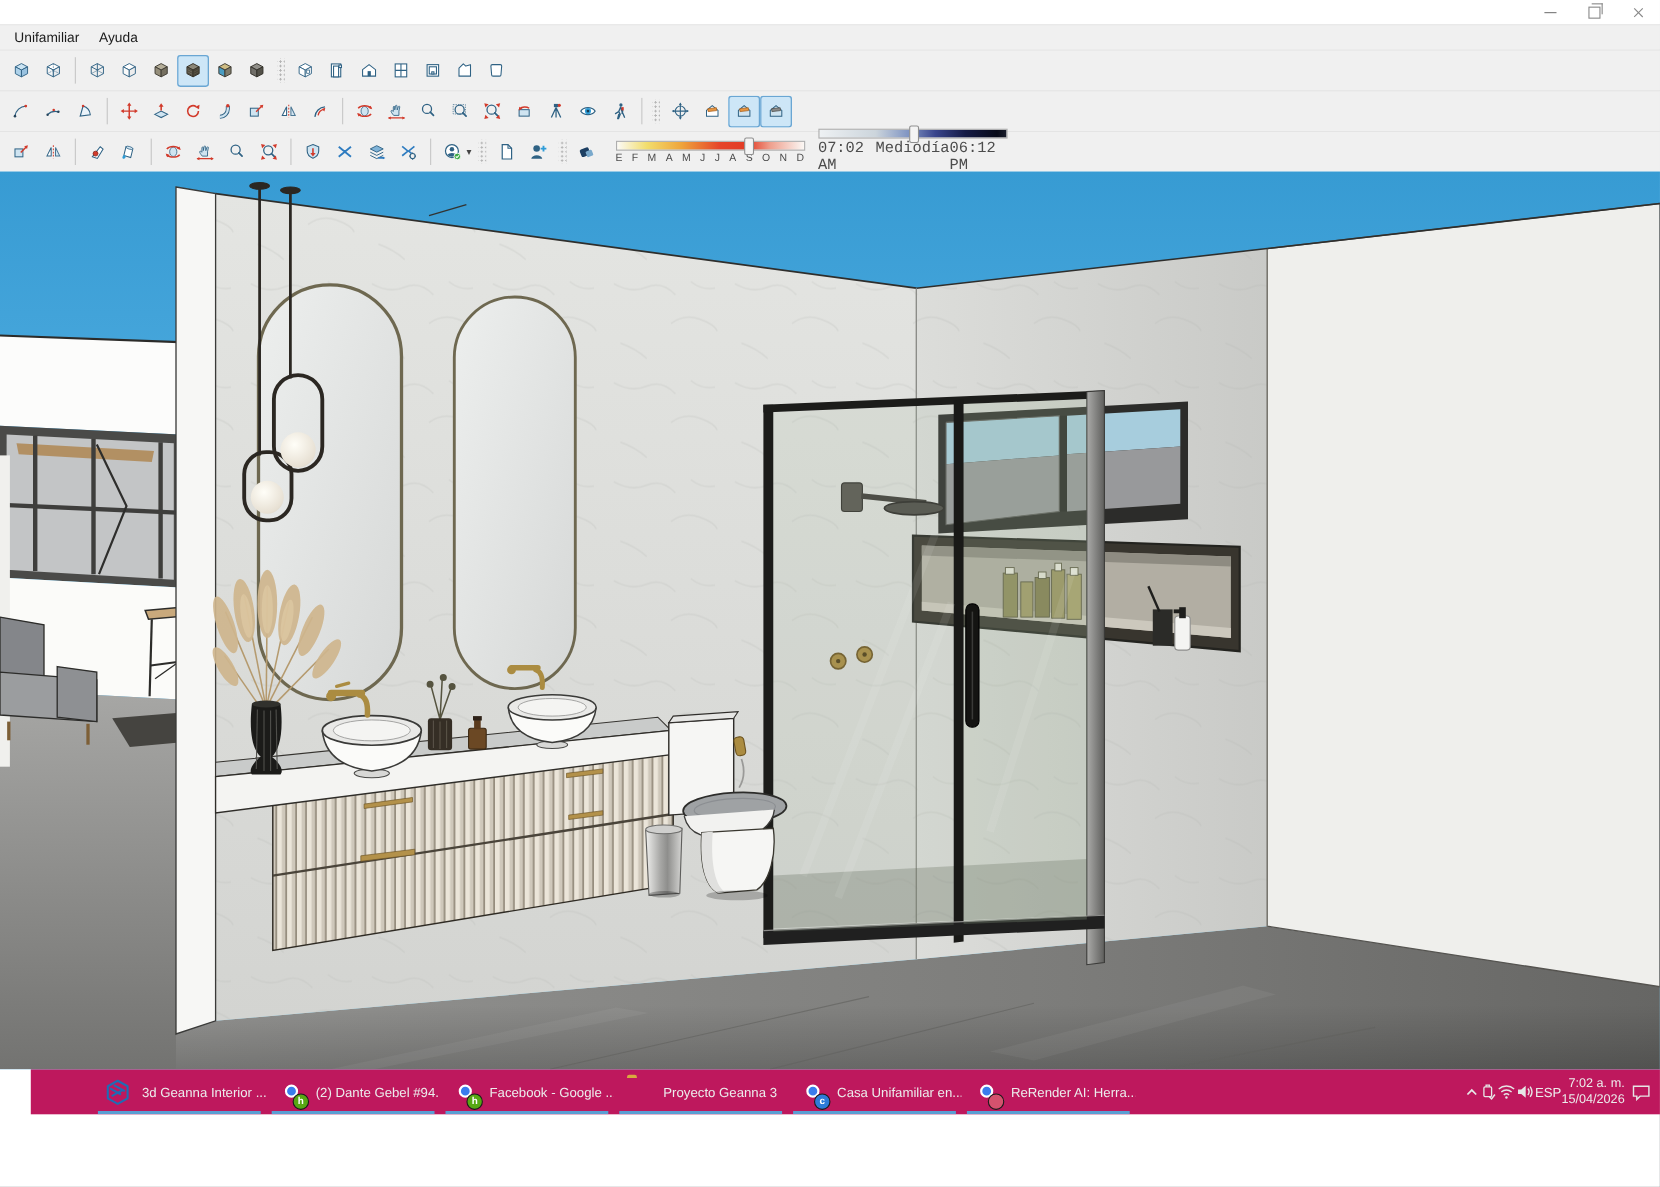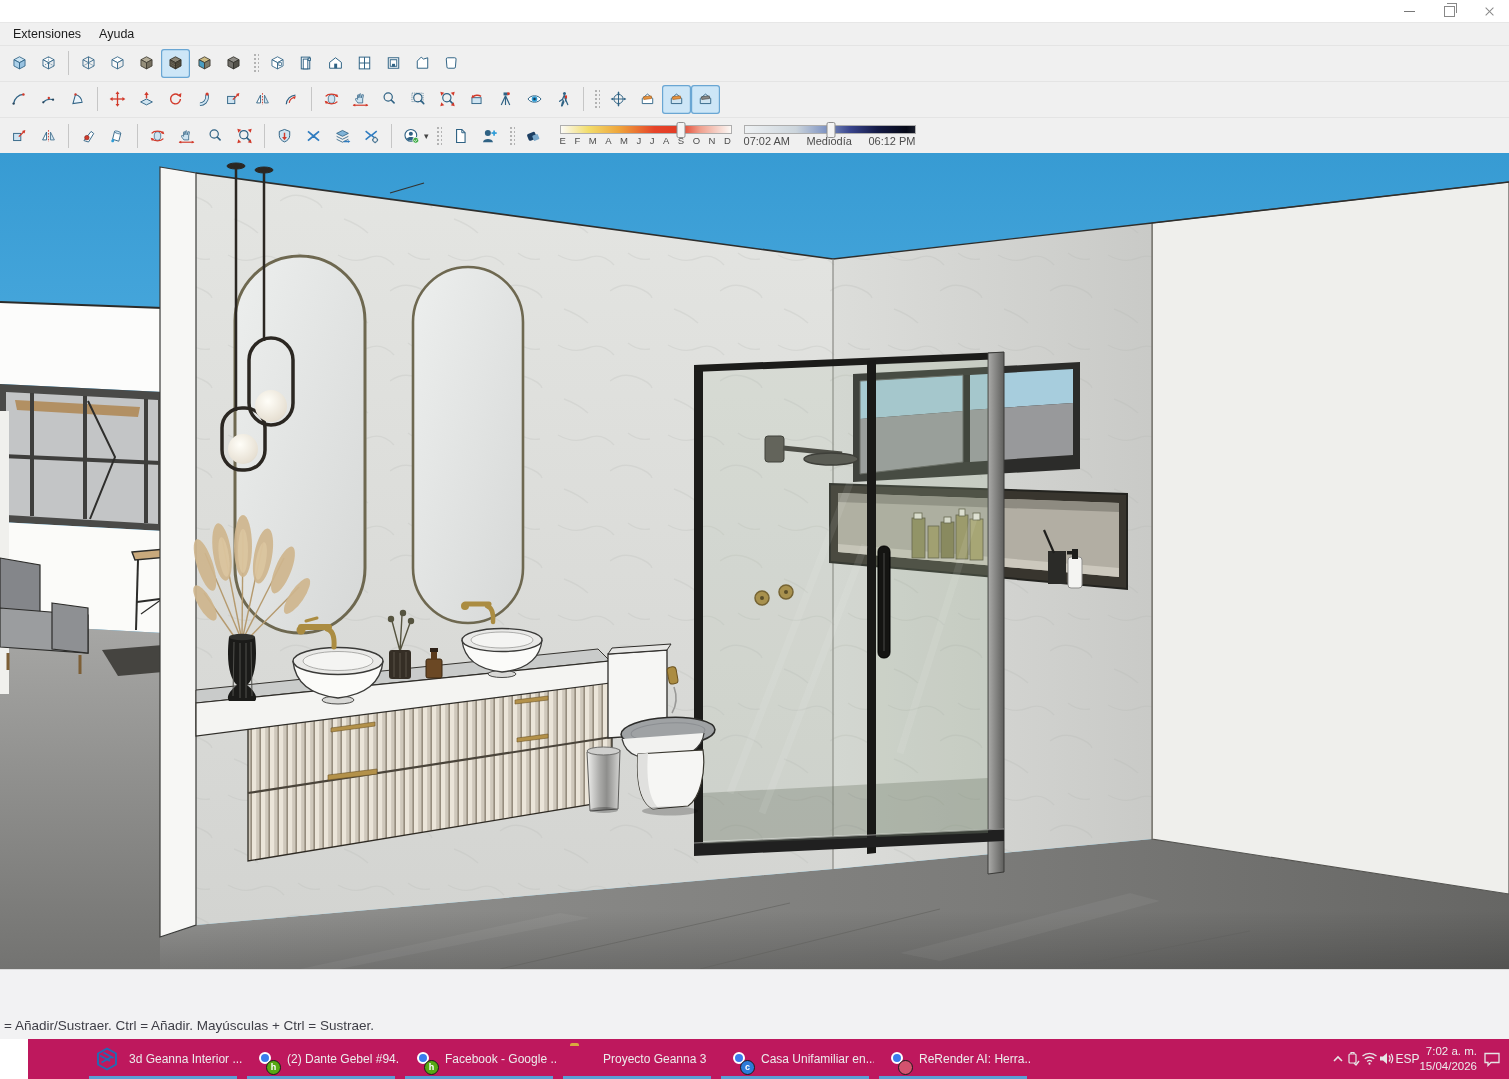--- a/index.html
+++ b/index.html
@@ -28,21 +28,21 @@
   .tbhandle{width:7px;height:22px;margin:0 4px;flex:0 0 auto;background-image:radial-gradient(#b3b3b3 1px,transparent 1.1px);background-size:4px 4px;background-position:1px 1px;}
   .caret{font-size:9px;color:#444;margin:0 2px 0 -2px;}
 
   
   .slider-block{display:flex;flex-direction:column;justify-content:center;margin-left:12px;}
   .track{width:172px;height:9px;border:1px solid #aeaeae;position:relative;box-sizing:border-box;background:#fff;}
   .date-track{background:linear-gradient(90deg,#fbfaf6 0%,#f2dd6c 16%,#efa63c 34%,#e6442a 55%,#e23b25 70%,#efa08e 82%,#fbf8f5 100%);}
   .time-track{background:linear-gradient(90deg,#eef1f3 0%,#ccd5dc 30%,#7e93c2 48%,#39448c 62%,#141a45 78%,#070a18 95%,#1a1d2c 100%);}
   .thumb{position:absolute;top:-4px;width:9px;height:16px;background:#f4f4f4;border:1px solid #8f8f8f;border-radius:2px;transform:translateX(-50%);box-sizing:border-box;}
   .tick-labels{display:flex;justify-content:space-between;width:172px;font-size:9.5px;color:#4c4c4c;margin-top:1px;letter-spacing:.5px;}
-  .time-labels{font-size:11px;letter-spacing:0;}
+  .time-labels{font-size:14px;letter-spacing:0;font-family:Liberation Mono, monospace;}
 
   
   .viewport{height:816px;position:relative;background:#4aa9dd;}
   .viewport svg{display:block;}
 
   
   .statusbar{height:70px;background:#f2f2f3;position:relative;border-top:1px solid #dcdcdc;}
   .status-text{position:absolute;left:4px;bottom:6px;font-size:13.5px;color:#3e3e46;}
 
   
@@ -73,21 +73,21 @@
       </div>
     <div class="winbtn">
         <span class="glyph-restore"></span>
       </div>
     <div class="winbtn">
         <span class="glyph-close"></span>
       </div>
   </div>
 
   <div class="menubar">
-    <span class="menu-item">Extensiones</span>
+    <span class="menu-item">Unifamiliar</span>
     <span class="menu-item">Ayuda</span>
   </div>
 
   <div class="tbrow" id="row1">
       <button class="tbtn" style="border: none; background: transparent;">
         <svg viewBox="0 0 26 26" width="24" height="24">
           <g stroke="#2f6284" stroke-width="1.3" stroke-linejoin="round">
             <path d="M13 3.5 21.5 8 13 12.5 4.5 8Z" fill="rgba(198,226,243,.9)"></path>
             <path d="M4.5 8 13 12.5V22L4.5 17.5Z" fill="rgba(166,206,233,.9)"></path>
             <path d="M13 12.5 21.5 8V17.5L13 22Z" fill="rgba(143,189,222,.9)"></path>
@@ -891,23 +891,20 @@
       <ellipse cx="668" cy="579" rx="47" ry="14.5" fill="#9fa2a4" stroke="#2c2c2a" stroke-width="1.6" transform="rotate(-3 668 579)"></ellipse>
       <ellipse cx="668" cy="579" rx="37" ry="9" fill="none" stroke="#83868a" stroke-width="1" opacity=".7" transform="rotate(-3 668 579)"></ellipse>
       <path d="M622 586q3 13 15 17l55-4q11-8 12-19" fill="#f2f2f0" stroke="#3a3a38" stroke-width="1.2"></path>
       <path d="M638 601C636 630 641 650 653 656L688 653C700 645 706 620 703 597Z" fill="#f6f6f4" stroke="#39372f" stroke-width="1.2"></path>
       <path d="M638 601C636 630 641 650 653 656l6-1C649 648 646 625 648 600Z" fill="#e0e0de"></path>
       <ellipse cx="670" cy="658" rx="28" ry="4.5" fill="rgba(0,0,0,.22)"></ellipse>
     </g>
   </svg>
   </div>
 
-  <div class="statusbar">
-    <span class="status-text">= Añadir/Sustraer. Ctrl = Añadir. Mayúsculas + Ctrl = Sustraer.</span>
-  </div>
 
   <div class="taskbar">
     <div id="tb-items">
         <div class="tb-item icon-only">
           <span class="tb-ic"><span class="page-ic"></span></span>
         </div>
         <div class="tb-item open">
           <span class="tb-ic"><svg width="26" height="26" viewBox="0 0 26 26">
               <g stroke="#1f6cb4" stroke-width="1.9" fill="none" stroke-linejoin="round">
                 <path d="M13 2.5l9 5v11l-9 5-9-5v-11z"></path>

